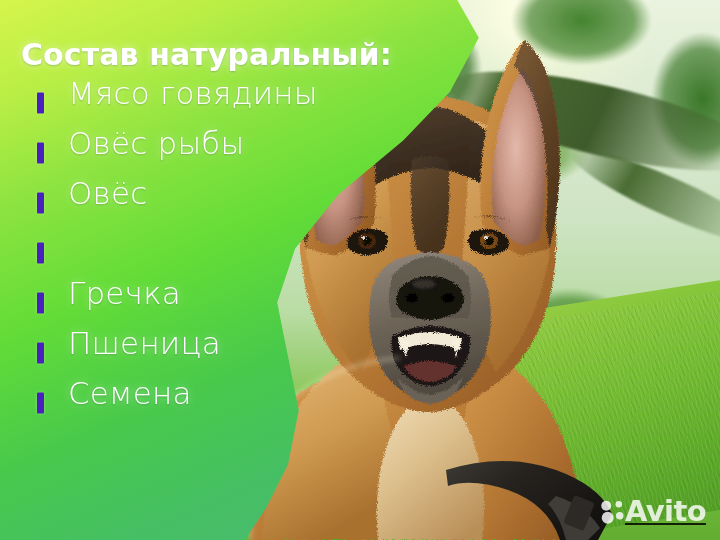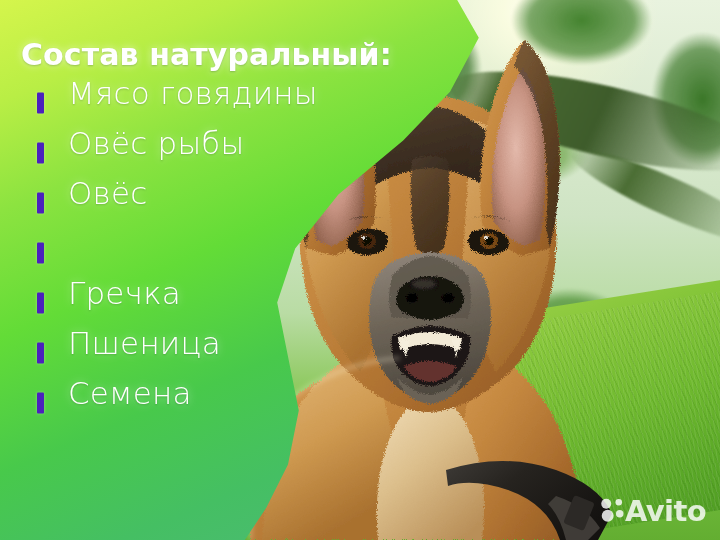--- a/index.html
+++ b/index.html
@@ -160,23 +160,24 @@
     letter-spacing: .2px;
     white-space: nowrap;
     text-shadow: 0 0 8px rgba(255,255,255,.5), 0 1px 2px rgba(30,80,20,.3);
   }
 
   
   .watermark {
     position: absolute;
     right: 14px; bottom: 14px;
     display: flex;
-    align-items: flex-start;
+    align-items: center;
     gap: 0;
     opacity: .82;
+    text-decoration: underline;
   }
   .wm-dots { width: 25px; height: 25px; display: block; }
   .wm-text {
     font-size: 29px;
     font-weight: 700;
     color: #ffffff;
     letter-spacing: -.6px;
     line-height: 1;
   }
 </style>

